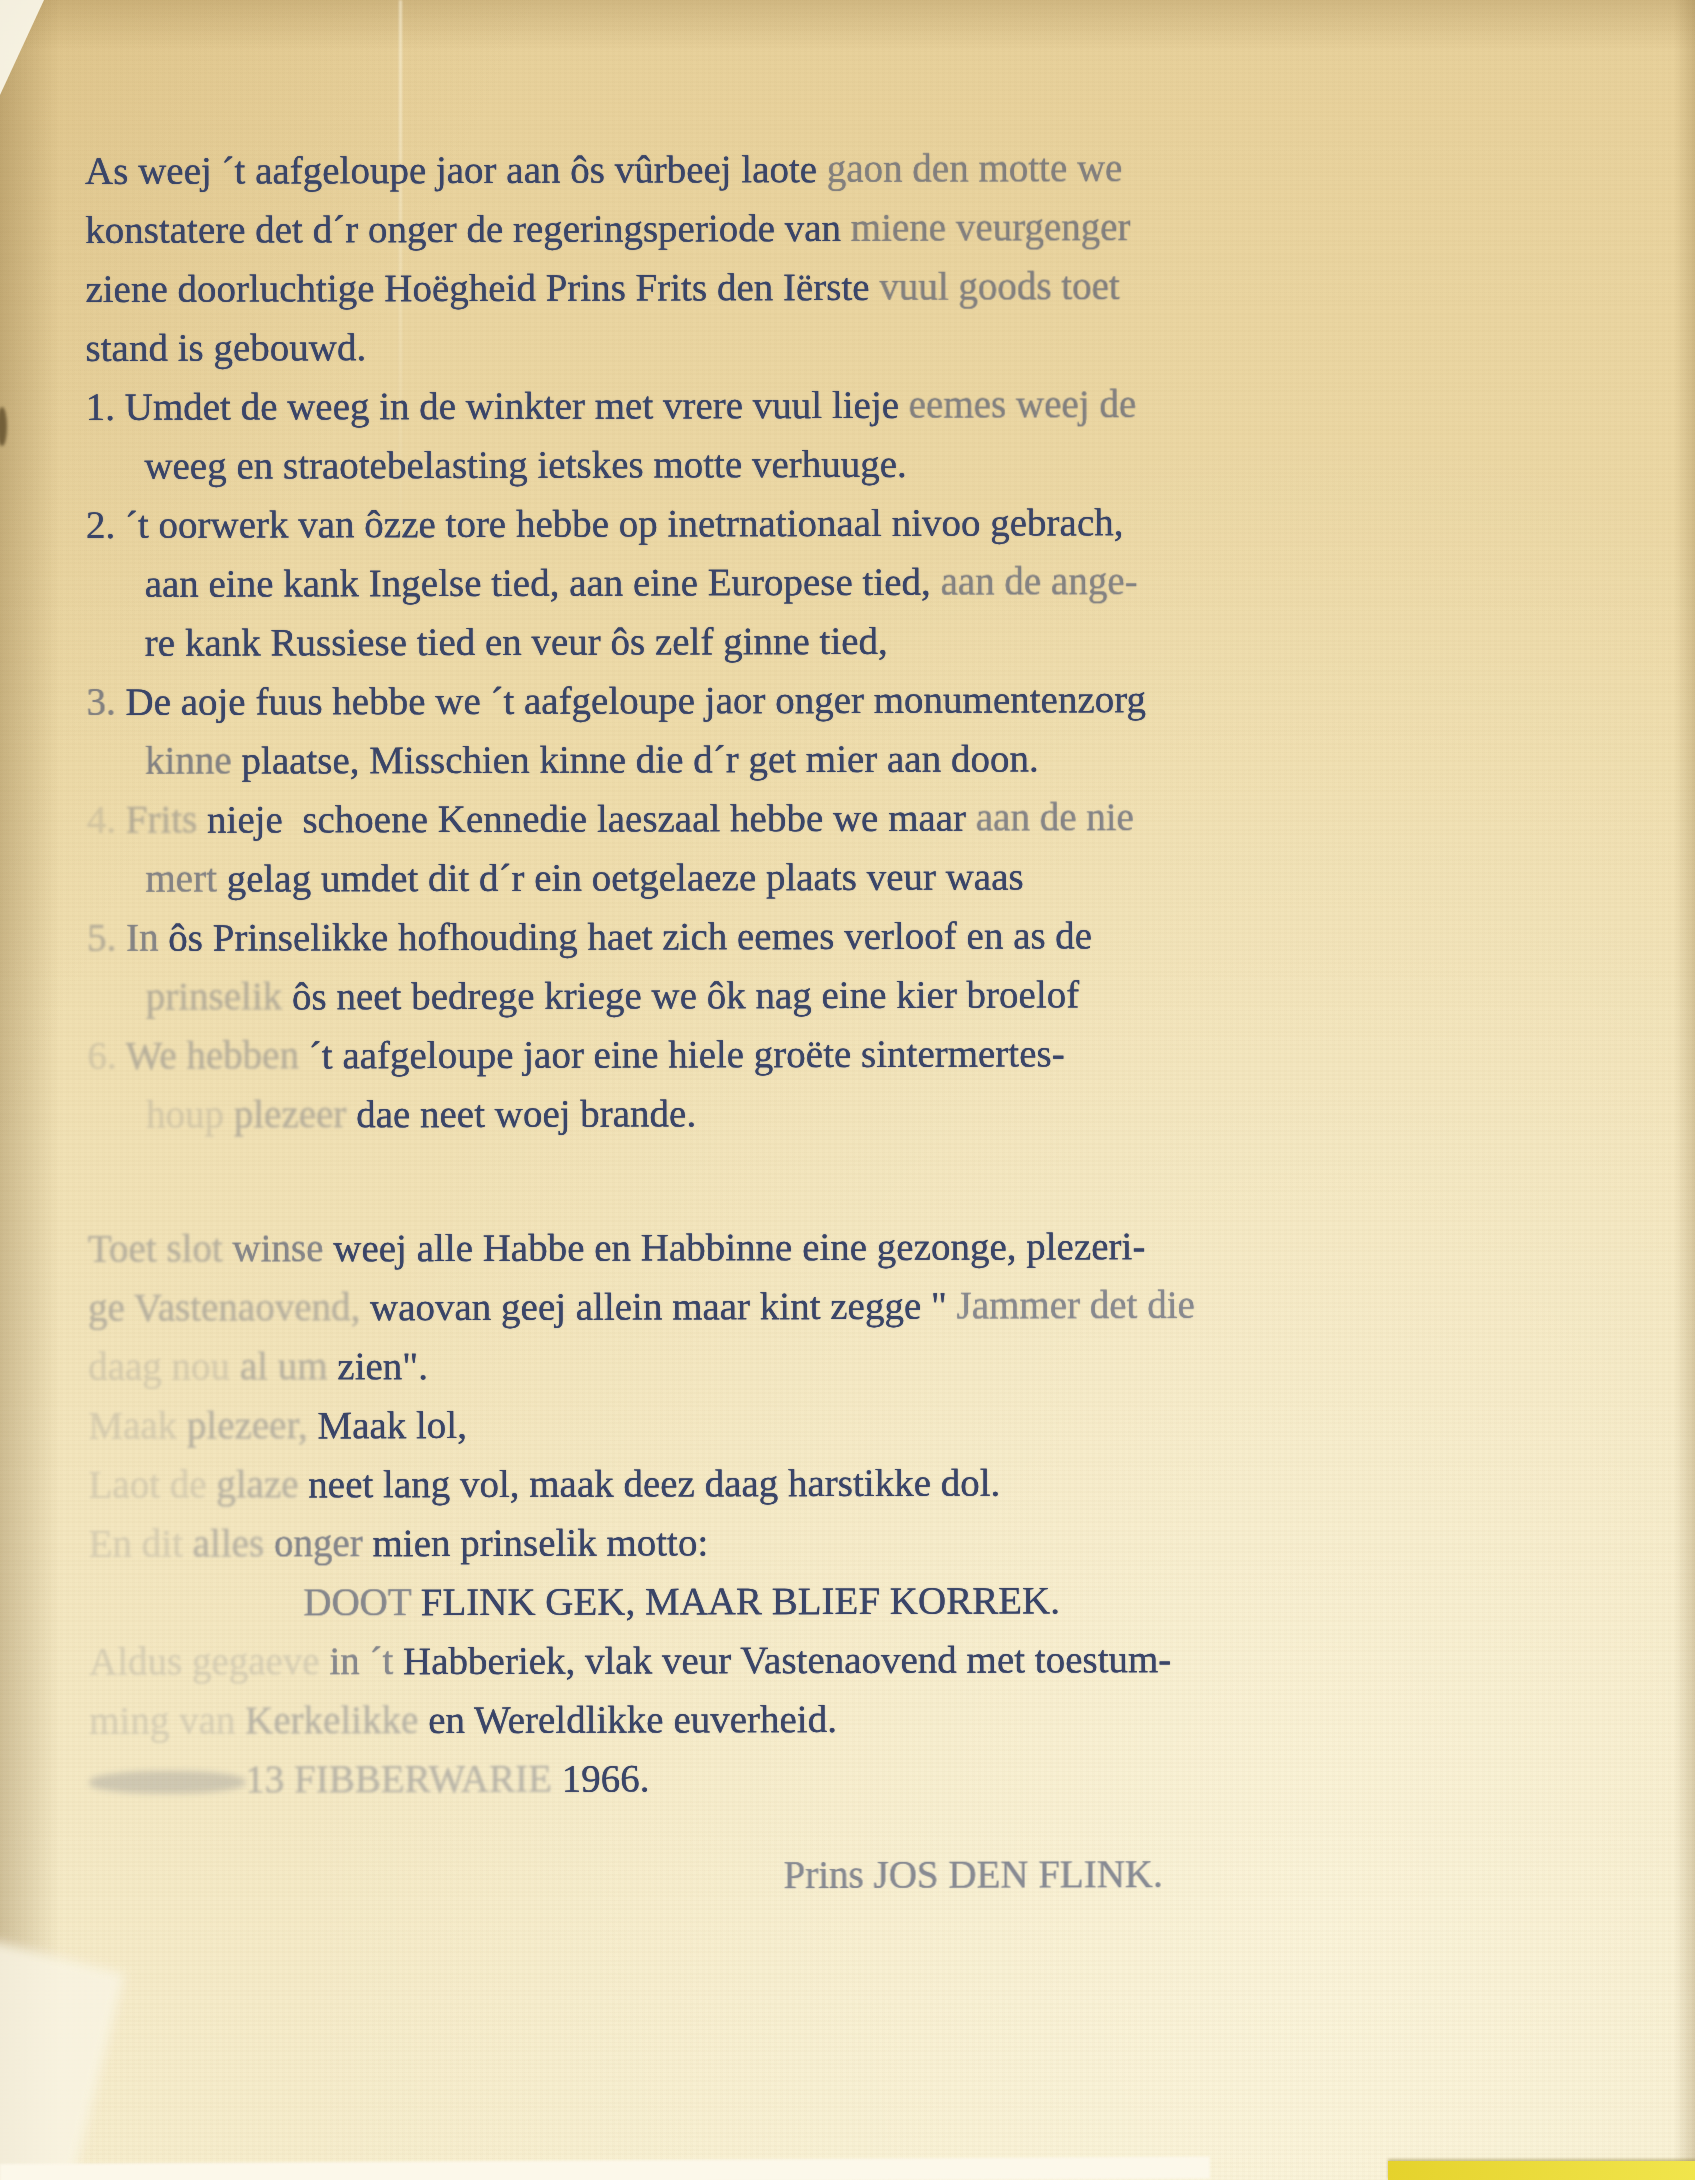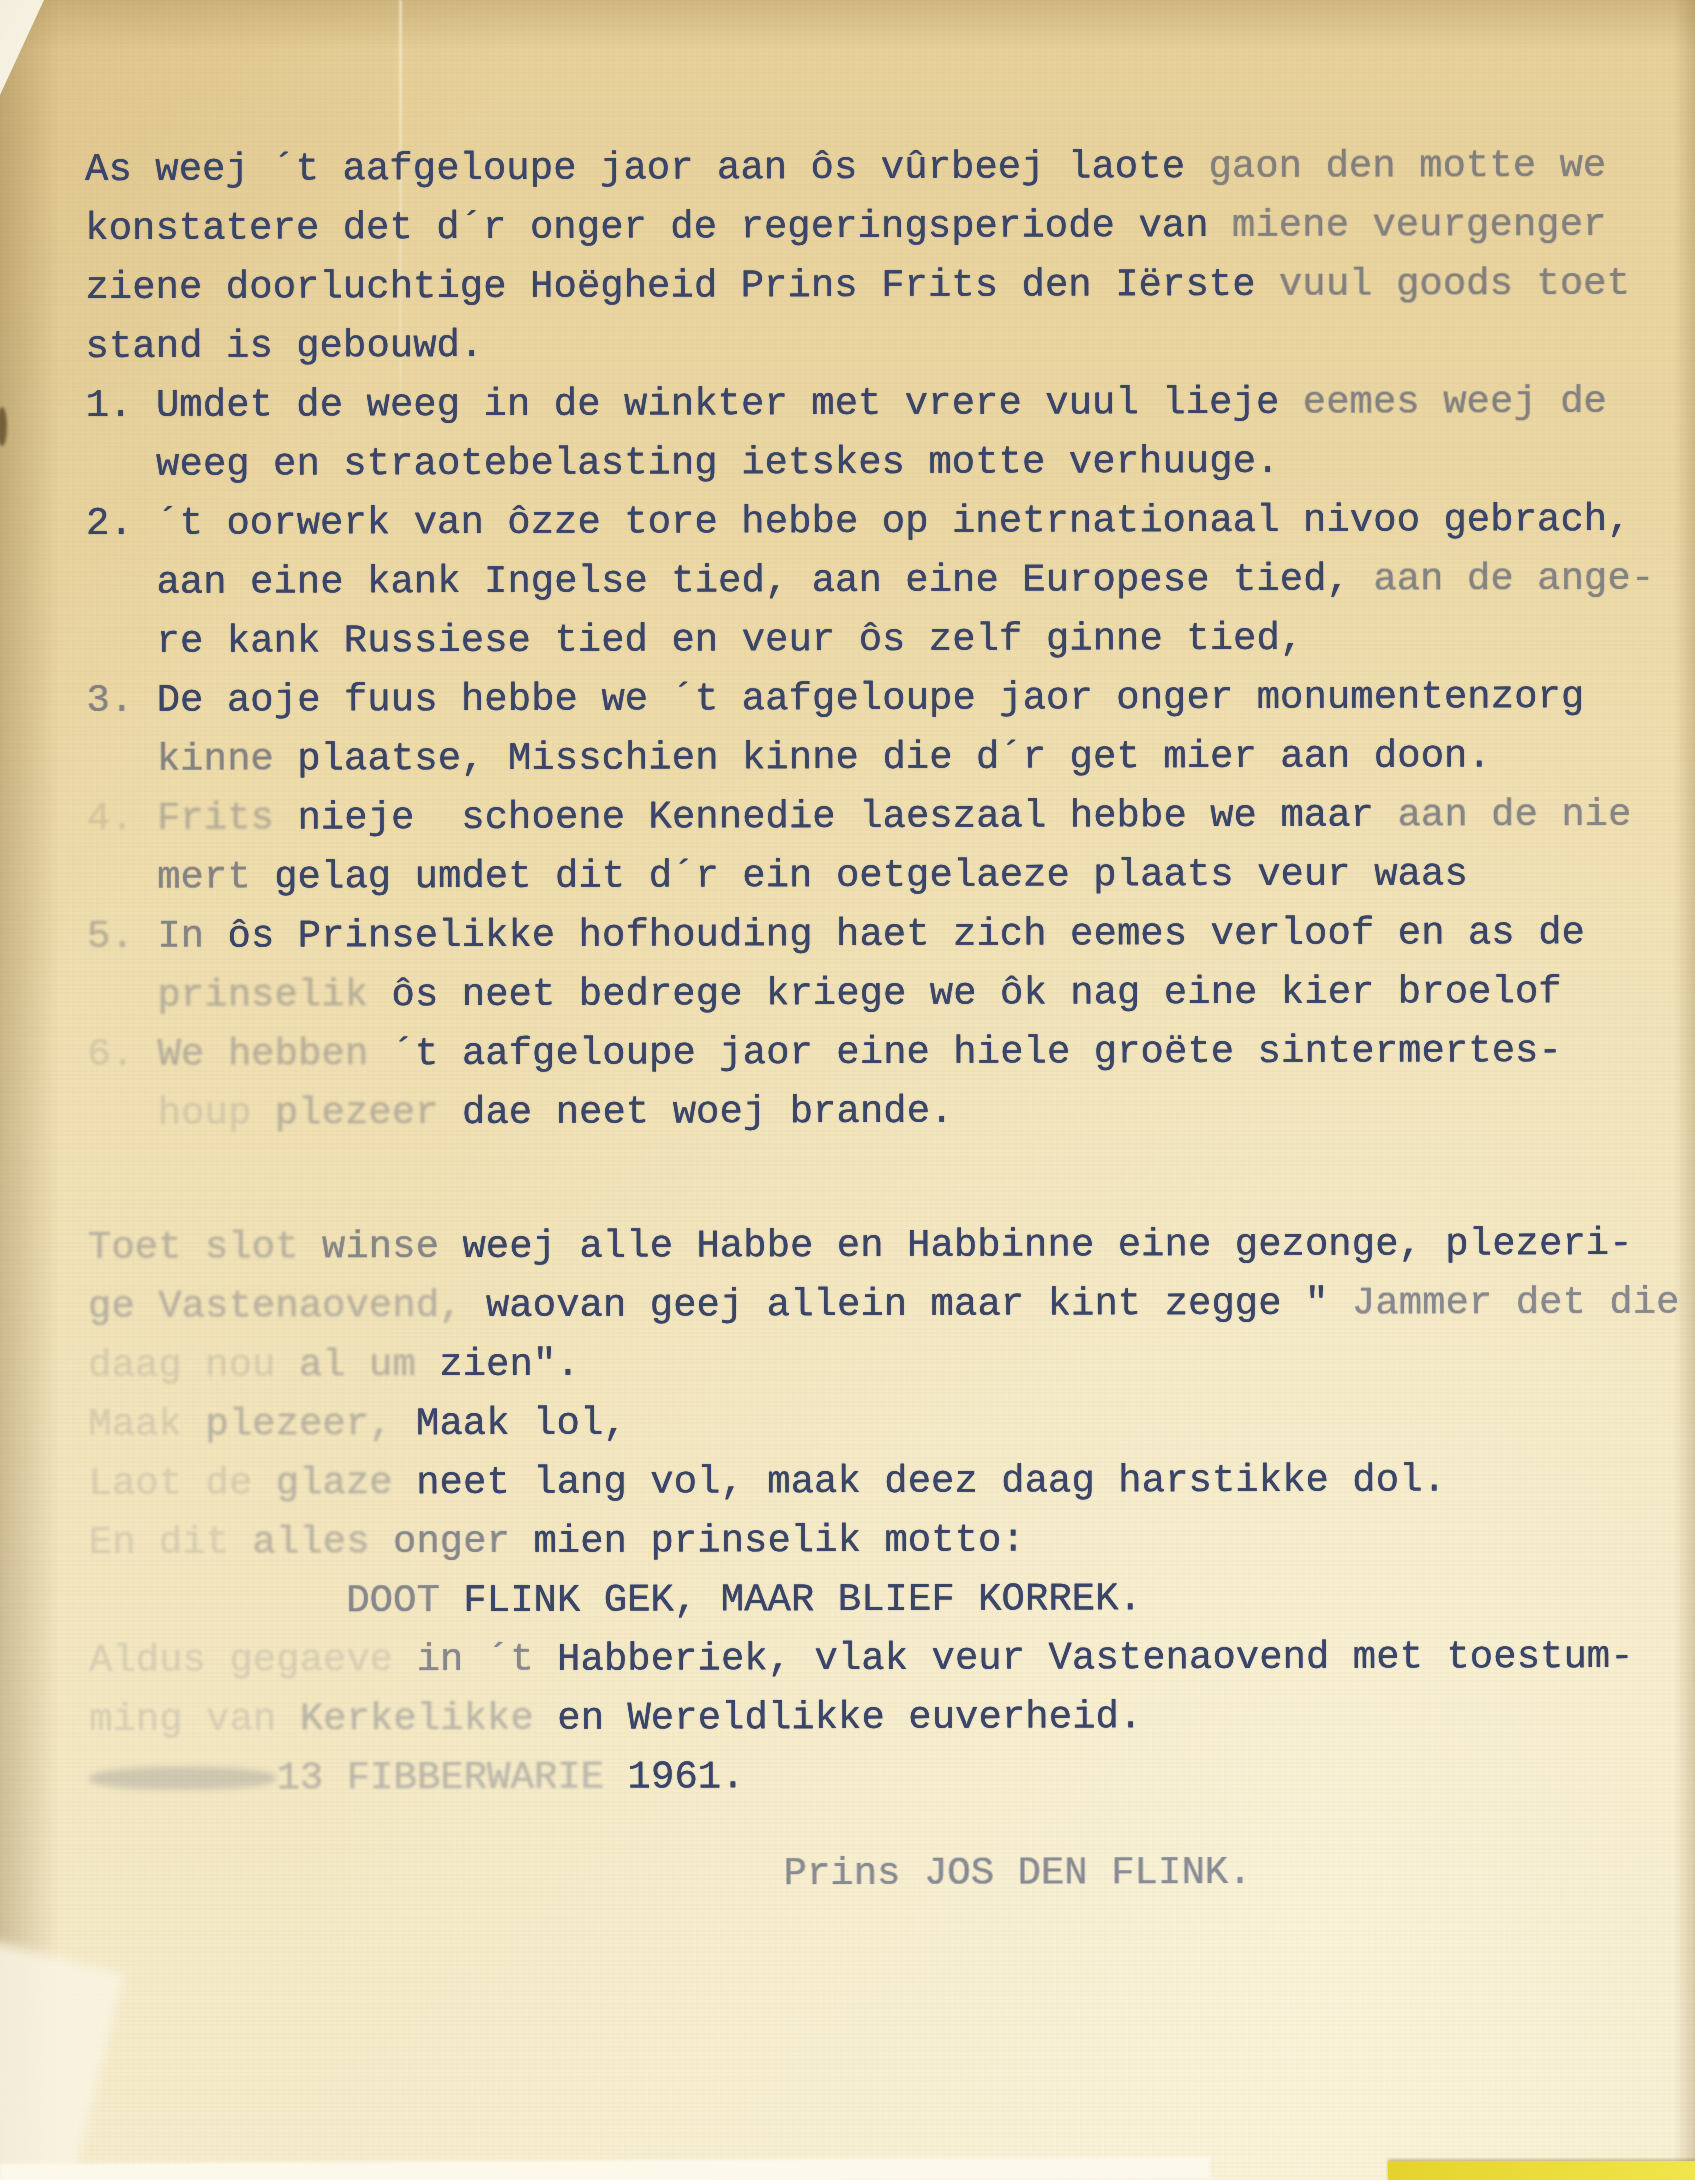--- a/index.html
+++ b/index.html
@@ -3,21 +3,21 @@
 <meta charset="utf-8">
 <style>
   html,body{margin:0;padding:0;}
   body{width:1696px;height:2181px;overflow:hidden;background:#d8c696;}
   .paper{
     position:relative;width:1696px;height:2181px;overflow:hidden;
     background:
       radial-gradient(ellipse at 78% 88%, rgba(255,252,235,.50), rgba(255,252,235,0) 55%),
       linear-gradient(115deg, rgba(185,145,75,.20) 0%, rgba(185,145,75,0) 20%),
       linear-gradient(180deg, #e7d09a 0%, #eedcab 35%, #f3e6bf 70%, #f6edcd 100%);
-    font-family:Liberation Mono, monospace;
+    font-family:Liberation Serif, serif;
   }
   .grain{
     position:absolute;inset:0;pointer-events:none;
     background:
       repeating-linear-gradient(0deg, rgba(160,130,70,.03) 0 1.7px, rgba(160,130,70,0) 1.7px 4.3px),
       repeating-linear-gradient(90deg, rgba(160,130,70,.02) 0 2.6px, rgba(160,130,70,0) 2.6px 6px);
   }
   .shade-left{position:absolute;left:0;top:0;bottom:0;width:60px;
     background:linear-gradient(90deg, rgba(110,82,35,.28), rgba(110,82,35,0));}
   .shade-right{position:absolute;right:0;top:0;bottom:0;width:22px;
@@ -89,17 +89,17 @@
       <div class="line cont"><span class="f3">houp </span><span class="f2">plezeer </span><span class="f0">dae neet woej brande.</span></div>
       <div class="line body gap"><span class="f2">Toet slot </span><span class="f1">winse </span><span class="f0">weej alle Habbe en Habbinne eine gezonge, plezeri-</span></div>
       <div class="line body"><span class="f2">ge Vastenaovend, </span><span class="f0">waovan geej allein maar kint zegge " </span><span class="f1">Jammer det die</span></div>
       <div class="line body"><span class="f3">daag nou </span><span class="f2">al um </span><span class="f0">zien".</span></div>
       <div class="line body"><span class="f3">Maak </span><span class="f2">plezeer, </span><span class="f0">Maak lol,</span></div>
       <div class="line body"><span class="f3">Laot de </span><span class="f2">glaze </span><span class="f0">neet lang vol, maak deez daag harstikke dol.</span></div>
       <div class="line body"><span class="f3">En dit </span><span class="f2">alles </span><span class="f1">onger </span><span class="f0">mien prinselik motto:</span></div>
       <div class="line motto"><span class="f1">DOOT </span><span class="f0">FLINK GEK, MAAR BLIEF KORREK.</span></div>
       <div class="line body"><span class="f3">Aldus gegaeve </span><span class="f1">in ´t </span><span class="f0">Habberiek, vlak veur Vastenaovend met toestum-</span></div>
       <div class="line body"><span class="f3">ming van </span><span class="f2">Kerkelikke </span><span class="f0">en Wereldlikke euverheid.</span></div>
-      <div class="line body"><span class="smudge" style="width: 8ch;"></span><span class="f2">13 FIBBERWARIE </span><span class="f0">1961.</span></div>
+      <div class="line body"><span class="smudge" style="width: 8ch;"></span><span class="f2">13 FIBBERWARIE </span><span class="f0">1966.</span></div>
       <div class="line signature"><span class="f1">Prins </span><span class="f1">JOS DEN FLINK.</span></div>
     </div>
 </div>
 
 
 </body></html>

